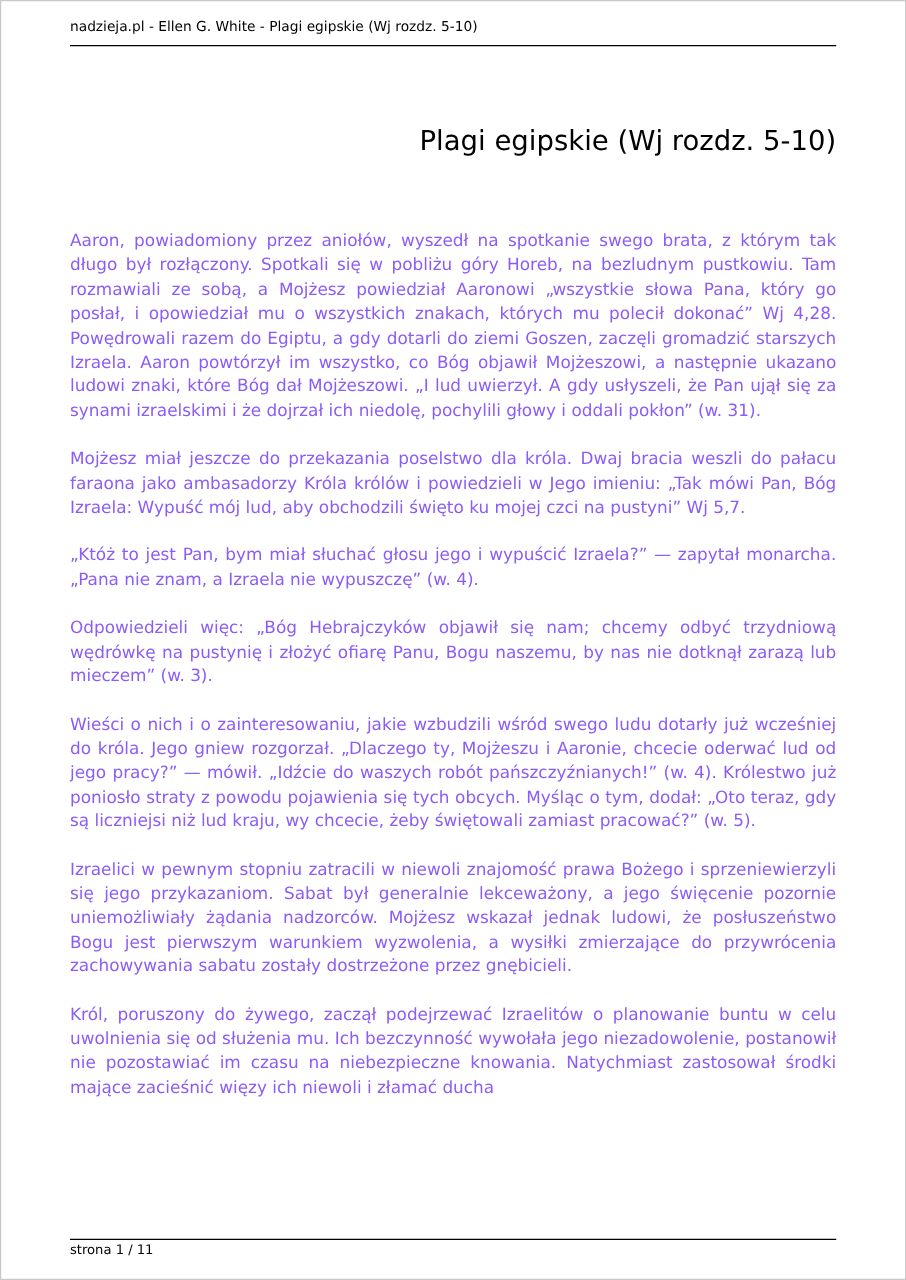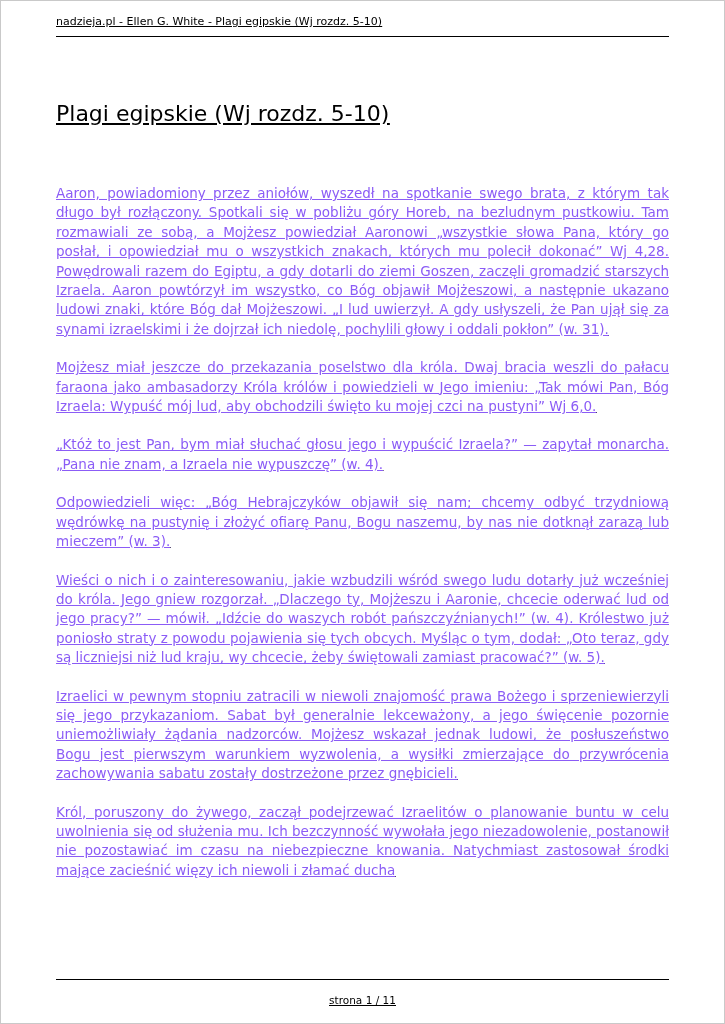--- a/index.html
+++ b/index.html
@@ -1,15 +1,15 @@
 <!DOCTYPE html>
 <html><head>
 <meta charset="utf-8">
 <style>
-  * { margin: 0; padding: 0; box-sizing: border-box; text-decoration: underline; }
+  * { margin: 0; padding: 0; box-sizing: border-box; }
   html, body { background: #ffffff; }
   .page {
     width: 725px;
     height: 1024px;
     background: #ffffff;
     color: #000000;
     font-family: "DejaVu Sans", sans-serif;
     position: relative;
     padding: 14px 55px 0 55px;
     border: 1px solid #c9c9c9;
@@ -19,63 +19,63 @@
     font-size: 11px;
     line-height: 14px;
     color: #000000;
   }
   .header-rule {
     border-top: 1px solid #000000;
     margin-top: 7px;
   }
   .title {
     margin-top: 64px;
-    text-align: left;
+    text-align: right;
     font-size: 22px;
     font-weight: 400;
     color: #000000;
   }
   .body-text {
     margin-top: 58px;
   }
   .body-text p {
     font-size: 13.5px;
     line-height: 19.4px;
     text-align: justify;
     margin-bottom: 19px;
     color: #8b5cf6;
   }
   .footer {
     position: absolute;
     left: 55px;
     right: 55px;
     bottom: 16px;
     border-top: 1px solid #000000;
-    padding-top: 14px;
-    text-align: center;
+    padding-top: 2px;
+    text-align: left;
     font-size: 10.5px;
     line-height: 13px;
     color: #000000;
   }
 </style>
 </head>
 <body>
 
 <div class="page">
 
   <div>
     <div class="header-text">nadzieja.pl - Ellen G. White - Plagi egipskie (Wj rozdz. 5-10)</div>
     <div class="header-rule"></div>
   </div>
 
   <h1 class="title">Plagi egipskie (Wj rozdz. 5-10)</h1>
 
   <div class="body-text">
     <p>Aaron, powiadomiony przez aniołów, wyszedł na spotkanie swego brata, z którym tak długo był rozłączony. Spotkali się w pobliżu góry Horeb, na bezludnym pustkowiu. Tam rozmawiali ze sobą, a Mojżesz powiedział Aaronowi „wszystkie słowa Pana, który go posłał, i opowiedział mu o wszystkich znakach, których mu polecił dokonać” Wj 4,28. Powędrowali razem do Egiptu, a gdy dotarli do ziemi Goszen, zaczęli gromadzić starszych Izraela. Aaron powtórzył im wszystko, co Bóg objawił Mojżeszowi, a następnie ukazano ludowi znaki, które Bóg dał Mojżeszowi. „I lud uwierzył. A gdy usłyszeli, że Pan ujął się za synami izraelskimi i że dojrzał ich niedolę, pochylili głowy i oddali pokłon” (w. 31).</p>
-    <p>Mojżesz miał jeszcze do przekazania poselstwo dla króla. Dwaj bracia weszli do pałacu faraona jako ambasadorzy Króla królów i powiedzieli w Jego imieniu: „Tak mówi Pan, Bóg Izraela: Wypuść mój lud, aby obchodzili święto ku mojej czci na pustyni” Wj 6,0.</p>
+    <p>Mojżesz miał jeszcze do przekazania poselstwo dla króla. Dwaj bracia weszli do pałacu faraona jako ambasadorzy Króla królów i powiedzieli w Jego imieniu: „Tak mówi Pan, Bóg Izraela: Wypuść mój lud, aby obchodzili święto ku mojej czci na pustyni” Wj 5,7.</p>
     <p>„Któż to jest Pan, bym miał słuchać głosu jego i wypuścić Izraela?” — zapytał monarcha. „Pana nie znam, a Izraela nie wypuszczę” (w. 4).</p>
     <p>Odpowiedzieli więc: „Bóg Hebrajczyków objawił się nam; chcemy odbyć trzydniową wędrówkę na pustynię i złożyć ofiarę Panu, Bogu naszemu, by nas nie dotknął zarazą lub mieczem” (w. 3).</p>
     <p>Wieści o nich i o zainteresowaniu, jakie wzbudzili wśród swego ludu dotarły już wcześniej do króla. Jego gniew rozgorzał. „Dlaczego ty, Mojżeszu i Aaronie, chcecie oderwać lud od jego pracy?” — mówił. „Idźcie do waszych robót pańszczyźnianych!” (w. 4). Królestwo już poniosło straty z powodu pojawienia się tych obcych. Myśląc o tym, dodał: „Oto teraz, gdy są liczniejsi niż lud kraju, wy chcecie, żeby świętowali zamiast pracować?” (w. 5).</p>
     <p>Izraelici w pewnym stopniu zatracili w niewoli znajomość prawa Bożego i sprzeniewierzyli się jego przykazaniom. Sabat był generalnie lekceważony, a jego święcenie pozornie uniemożliwiały żądania nadzorców. Mojżesz wskazał jednak ludowi, że posłuszeństwo Bogu jest pierwszym warunkiem wyzwolenia, a wysiłki zmierzające do przywrócenia zachowywania sabatu zostały dostrzeżone przez gnębicieli.</p>
     <p>Król, poruszony do żywego, zaczął podejrzewać Izraelitów o planowanie buntu w celu uwolnienia się od służenia mu. Ich bezczynność wywołała jego niezadowolenie, postanowił nie pozostawiać im czasu na niebezpieczne knowania. Natychmiast zastosował środki mające zacieśnić więzy ich niewoli i złamać ducha</p>
   </div>
 
   <div class="footer">
     <span>strona 1 / 11</span>
   </div>

